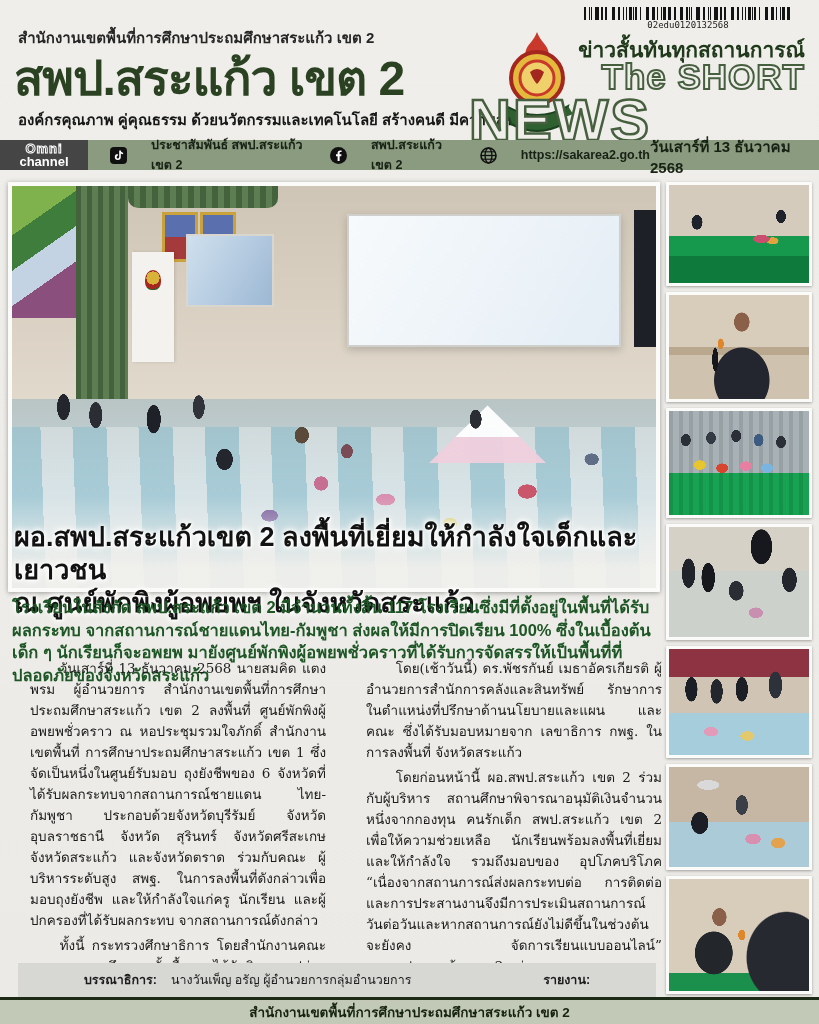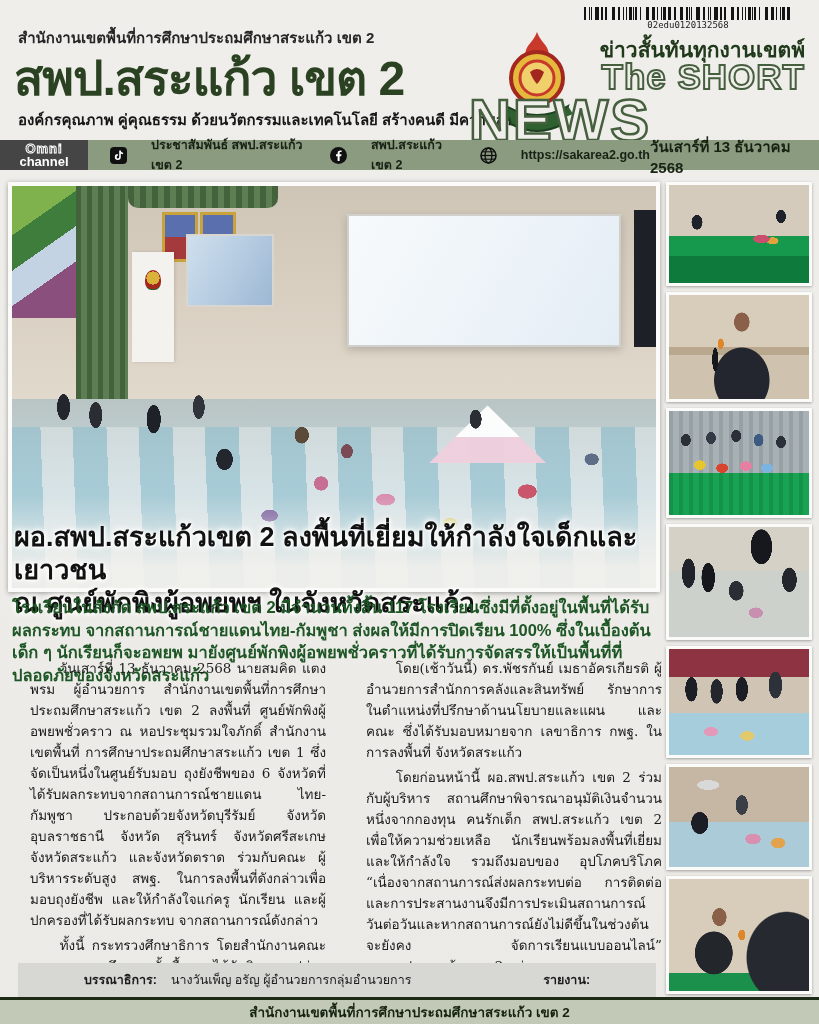--- a/index.html
+++ b/index.html
@@ -182,21 +182,21 @@
         <circle cx="37" cy="48" r="26" fill="#e5b93c" stroke="#a3261f" stroke-width="4"></circle>
         <circle cx="37" cy="48" r="17" fill="#f0d06a" stroke="#c8392b" stroke-width="3"></circle>
         <path d="M30 42 q7 -6 14 0 q-3 8 -7 12 q-4 -4 -7 -12 Z" fill="#a3261f"></path>
         <path d="M6 76 q31 18 62 0 l-5 18 q-26 14 -52 0 Z" fill="#2f6130" stroke="#1d4220" stroke-width="2"></path>
         <path d="M6 76 l-5 8 10 4 Z M68 76 l5 8 -10 4 Z" fill="#2f6130"></path>
       </svg>
     </div>
 
     <div class="barcode"></div>
     <div class="barcode-num">02edu0120132568</div>
-    <div class="news-tagline">ข่าวสั้นทันทุกงานเขตพ์</div>
+    <div class="news-tagline">ข่าวสั้นทันทุกสถานการณ์</div>
     <div class="brand1">The SHORT</div>
     <div class="brand2">NEWS</div>
   </div>
 
   <div class="sbar">
     <div class="omni">
       <span class="o1">Omni</span>
       <span class="o2">channel</span>
     </div>
 

